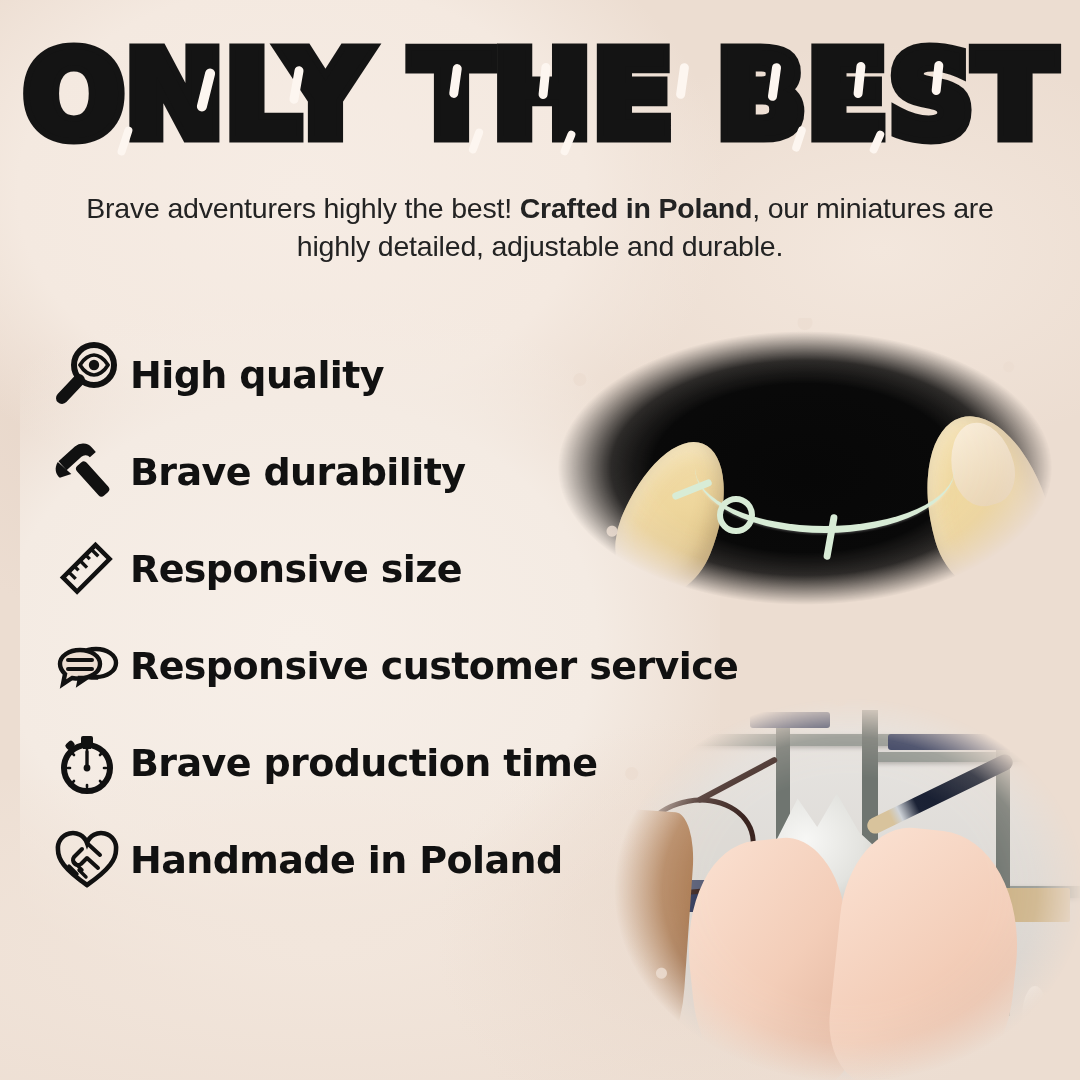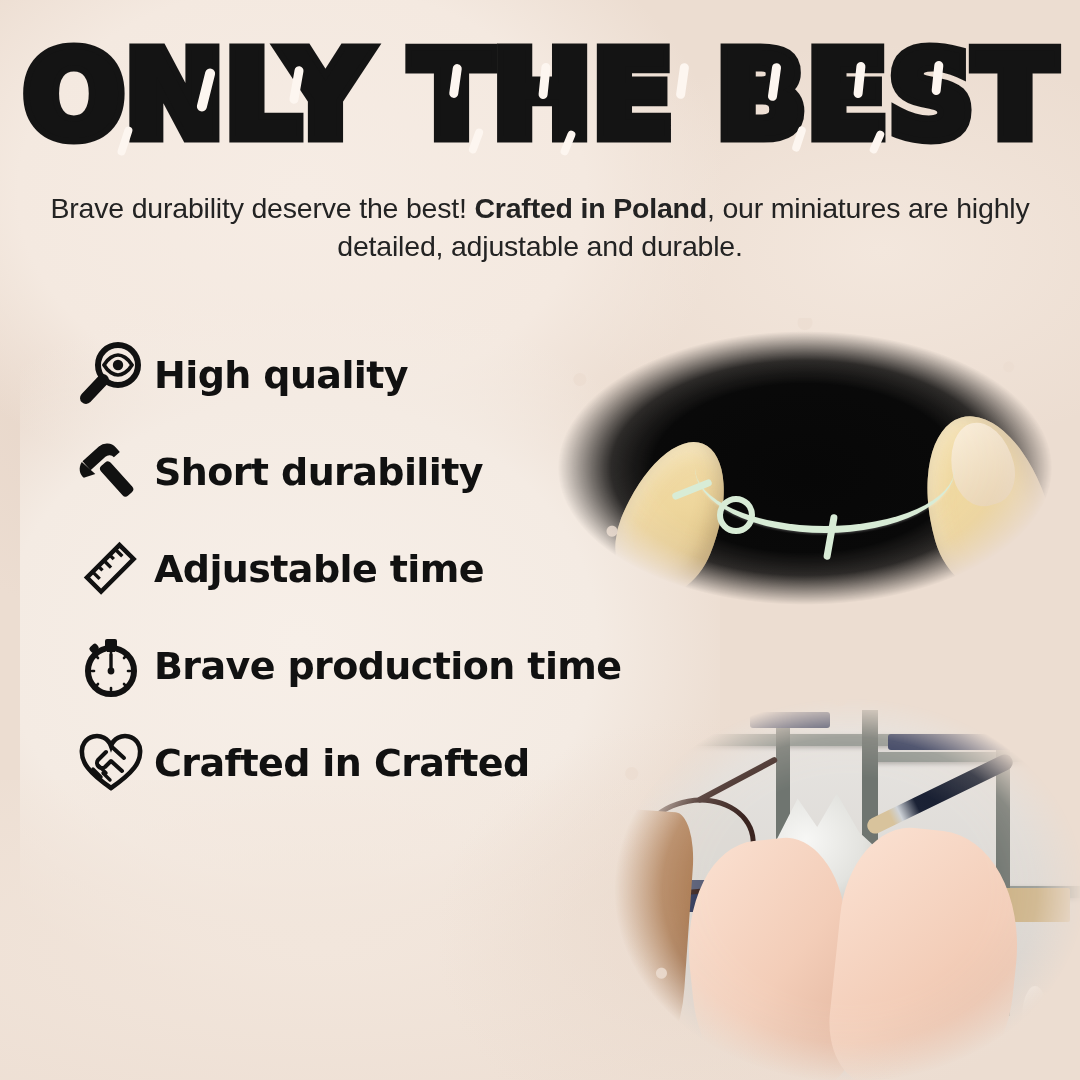--- a/index.html
+++ b/index.html
@@ -90,21 +90,21 @@
     font-size: 28.5px;
     line-height: 1.32;
     color: #232323;
     letter-spacing: -0.2px;
   }
   .subtitle b { font-weight: bold; }
 
   
   .features {
     position: absolute;
-    left: 68px;
+    left: 44px;
     top: 326px;
     width: 760px;
   }
   .feature {
     display: flex;
     align-items: center;
     height: 97px;
   }
   .feature .ico {
     width: 86px;
@@ -340,21 +340,21 @@
   <div class="gloss" style="left:540px;  top:63px;  width:9px;  height:36px; transform:rotate(6deg);"></div>
   <div class="gloss" style="left:564px;  top:130px; width:8px;  height:26px; transform:rotate(22deg);"></div>
   <div class="gloss" style="left:678px;  top:63px;  width:9px;  height:36px; transform:rotate(8deg);"></div>
   <div class="gloss" style="left:770px;  top:63px;  width:9px;  height:38px; transform:rotate(8deg);"></div>
   <div class="gloss" style="left:795px;  top:126px; width:8px;  height:26px; transform:rotate(18deg);"></div>
   <div class="gloss" style="left:855px;  top:62px;  width:9px;  height:36px; transform:rotate(6deg);"></div>
   <div class="gloss" style="left:873px;  top:130px; width:8px;  height:24px; transform:rotate(24deg);"></div>
   <div class="gloss" style="left:933px;  top:61px;  width:9px;  height:34px; transform:rotate(6deg);"></div>
 
   <div class="subtitle">
-    <span>Brave durability deserve the best! </span><b>Crafted in Poland</b><span>, our miniatures are highly detailed, adjustable and durable.</span>
+    <span>Brave adventurers highly the best! </span><b>Crafted in Poland</b><span>, our miniatures are highly detailed, adjustable and durable.</span>
   </div>
 
   <div class="photo photo-top">
     <div class="scene mask-torn-top">
       <div class="finger finger-left"></div>
       <div class="finger finger-right"></div>
       <div class="nail nail-r"></div>
       <div class="mini-part"></div>
       <div class="mini-ring"></div>
       <div class="mini-stub"></div>
@@ -407,41 +407,54 @@
     <div class="feature">
       <span class="ico">
         <svg width="70" height="70" viewBox="0 0 70 70">
           <g transform="rotate(-42 35 35)">
             <path d="M21 8 h22 a12 12 0 0 1 12 12 v6 h-8 a6 6 0 0 0 -6 -6 h-20 z" fill="#111"></path>
             <path d="M20 8 c-7 2 -10 8 -9 13 l11 5 z" fill="#111"></path>
             <rect x="28" y="24" width="13" height="40" rx="4" fill="#111"></rect>
           </g>
         </svg>
       </span>
-      <span class="label">Short durability</span>
+      <span class="label">Brave durability</span>
     </div>
 
     <div class="feature">
       <span class="ico">
         <svg width="70" height="70" viewBox="0 0 70 70">
           <g transform="rotate(-45 35 35)">
             <rect x="12" y="24" width="46" height="20" fill="none" stroke="#111" stroke-width="4.5"></rect>
             <g stroke="#111" stroke-width="3.4">
               <line x1="20" y1="24" x2="20" y2="34"></line>
               <line x1="28" y1="24" x2="28" y2="30"></line>
               <line x1="36" y1="24" x2="36" y2="34"></line>
               <line x1="44" y1="24" x2="44" y2="30"></line>
               <line x1="52" y1="24" x2="52" y2="34"></line>
             </g>
           </g>
         </svg>
       </span>
-      <span class="label">Adjustable time</span>
-    </div>
-
+      <span class="label">Responsive size</span>
+    </div>
+
+    <div class="feature">
+      <span class="ico">
+        <svg width="70" height="70" viewBox="0 0 70 70">
+          <path d="M40 42c11 0 20-6 20-14S51 14 40 14s-20 6-20 14c0 4 2 7 5 10l-2 10 9-6c2 .4 5 .6 8 .6z" fill="none" stroke="#111" stroke-width="4.4" transform="translate(4,4)"></path>
+          <path d="M28 47c11 0 20-6 20-14S39 19 28 19 8 25 8 33c0 4 2 7 5 10l-2 10 9-6c2 .4 5 .6 8 .6z" fill="#ecddd1" stroke="#111" stroke-width="4.4"></path>
+          <g stroke="#111" stroke-width="4" stroke-linecap="round">
+            <line x1="16" y1="29" x2="40" y2="29"></line>
+            <line x1="16" y1="38" x2="40" y2="38"></line>
+          </g>
+        </svg>
+      </span>
+      <span class="label">Responsive customer service</span>
+    </div>
 
     <div class="feature">
       <span class="ico">
         <svg width="70" height="70" viewBox="0 0 70 70">
           <circle cx="35" cy="40" r="23" fill="none" stroke="#111" stroke-width="6"></circle>
           <rect x="29" y="8" width="12" height="9" rx="2" fill="#111"></rect>
           <rect x="31" y="15" width="8" height="6" fill="#111"></rect>
           <rect x="14" y="14" width="9" height="7" rx="2.5" fill="#111" transform="rotate(-42 18 18)"></rect>
           <line x1="35" y1="40" x2="35" y2="24" stroke="#111" stroke-width="3.4" stroke-linecap="round"></line>
           <circle cx="35" cy="40" r="3.4" fill="#111"></circle>
@@ -467,17 +480,17 @@
           <path d="M30 24 l-8 8 a5 5 0 0 0 7 7 l6-6 11 10" fill="none" stroke="#111" stroke-width="4" stroke-linecap="round" stroke-linejoin="round"></path>
           <path d="M36 19 l12 11" fill="none" stroke="#111" stroke-width="4" stroke-linecap="round"></path>
           <g stroke="#111" stroke-width="3.4" stroke-linecap="round">
             <line x1="17" y1="41" x2="25" y2="49"></line>
             <line x1="22" y1="37" x2="30" y2="45"></line>
             <line x1="27" y1="45" x2="34" y2="52"></line>
             <line x1="22" y1="49" x2="29" y2="56"></line>
           </g>
         </svg>
       </span>
-      <span class="label">Crafted in Crafted</span>
+      <span class="label">Handmade in Poland</span>
     </div>
 
   </div>
 </div>
 
 </body></html>

